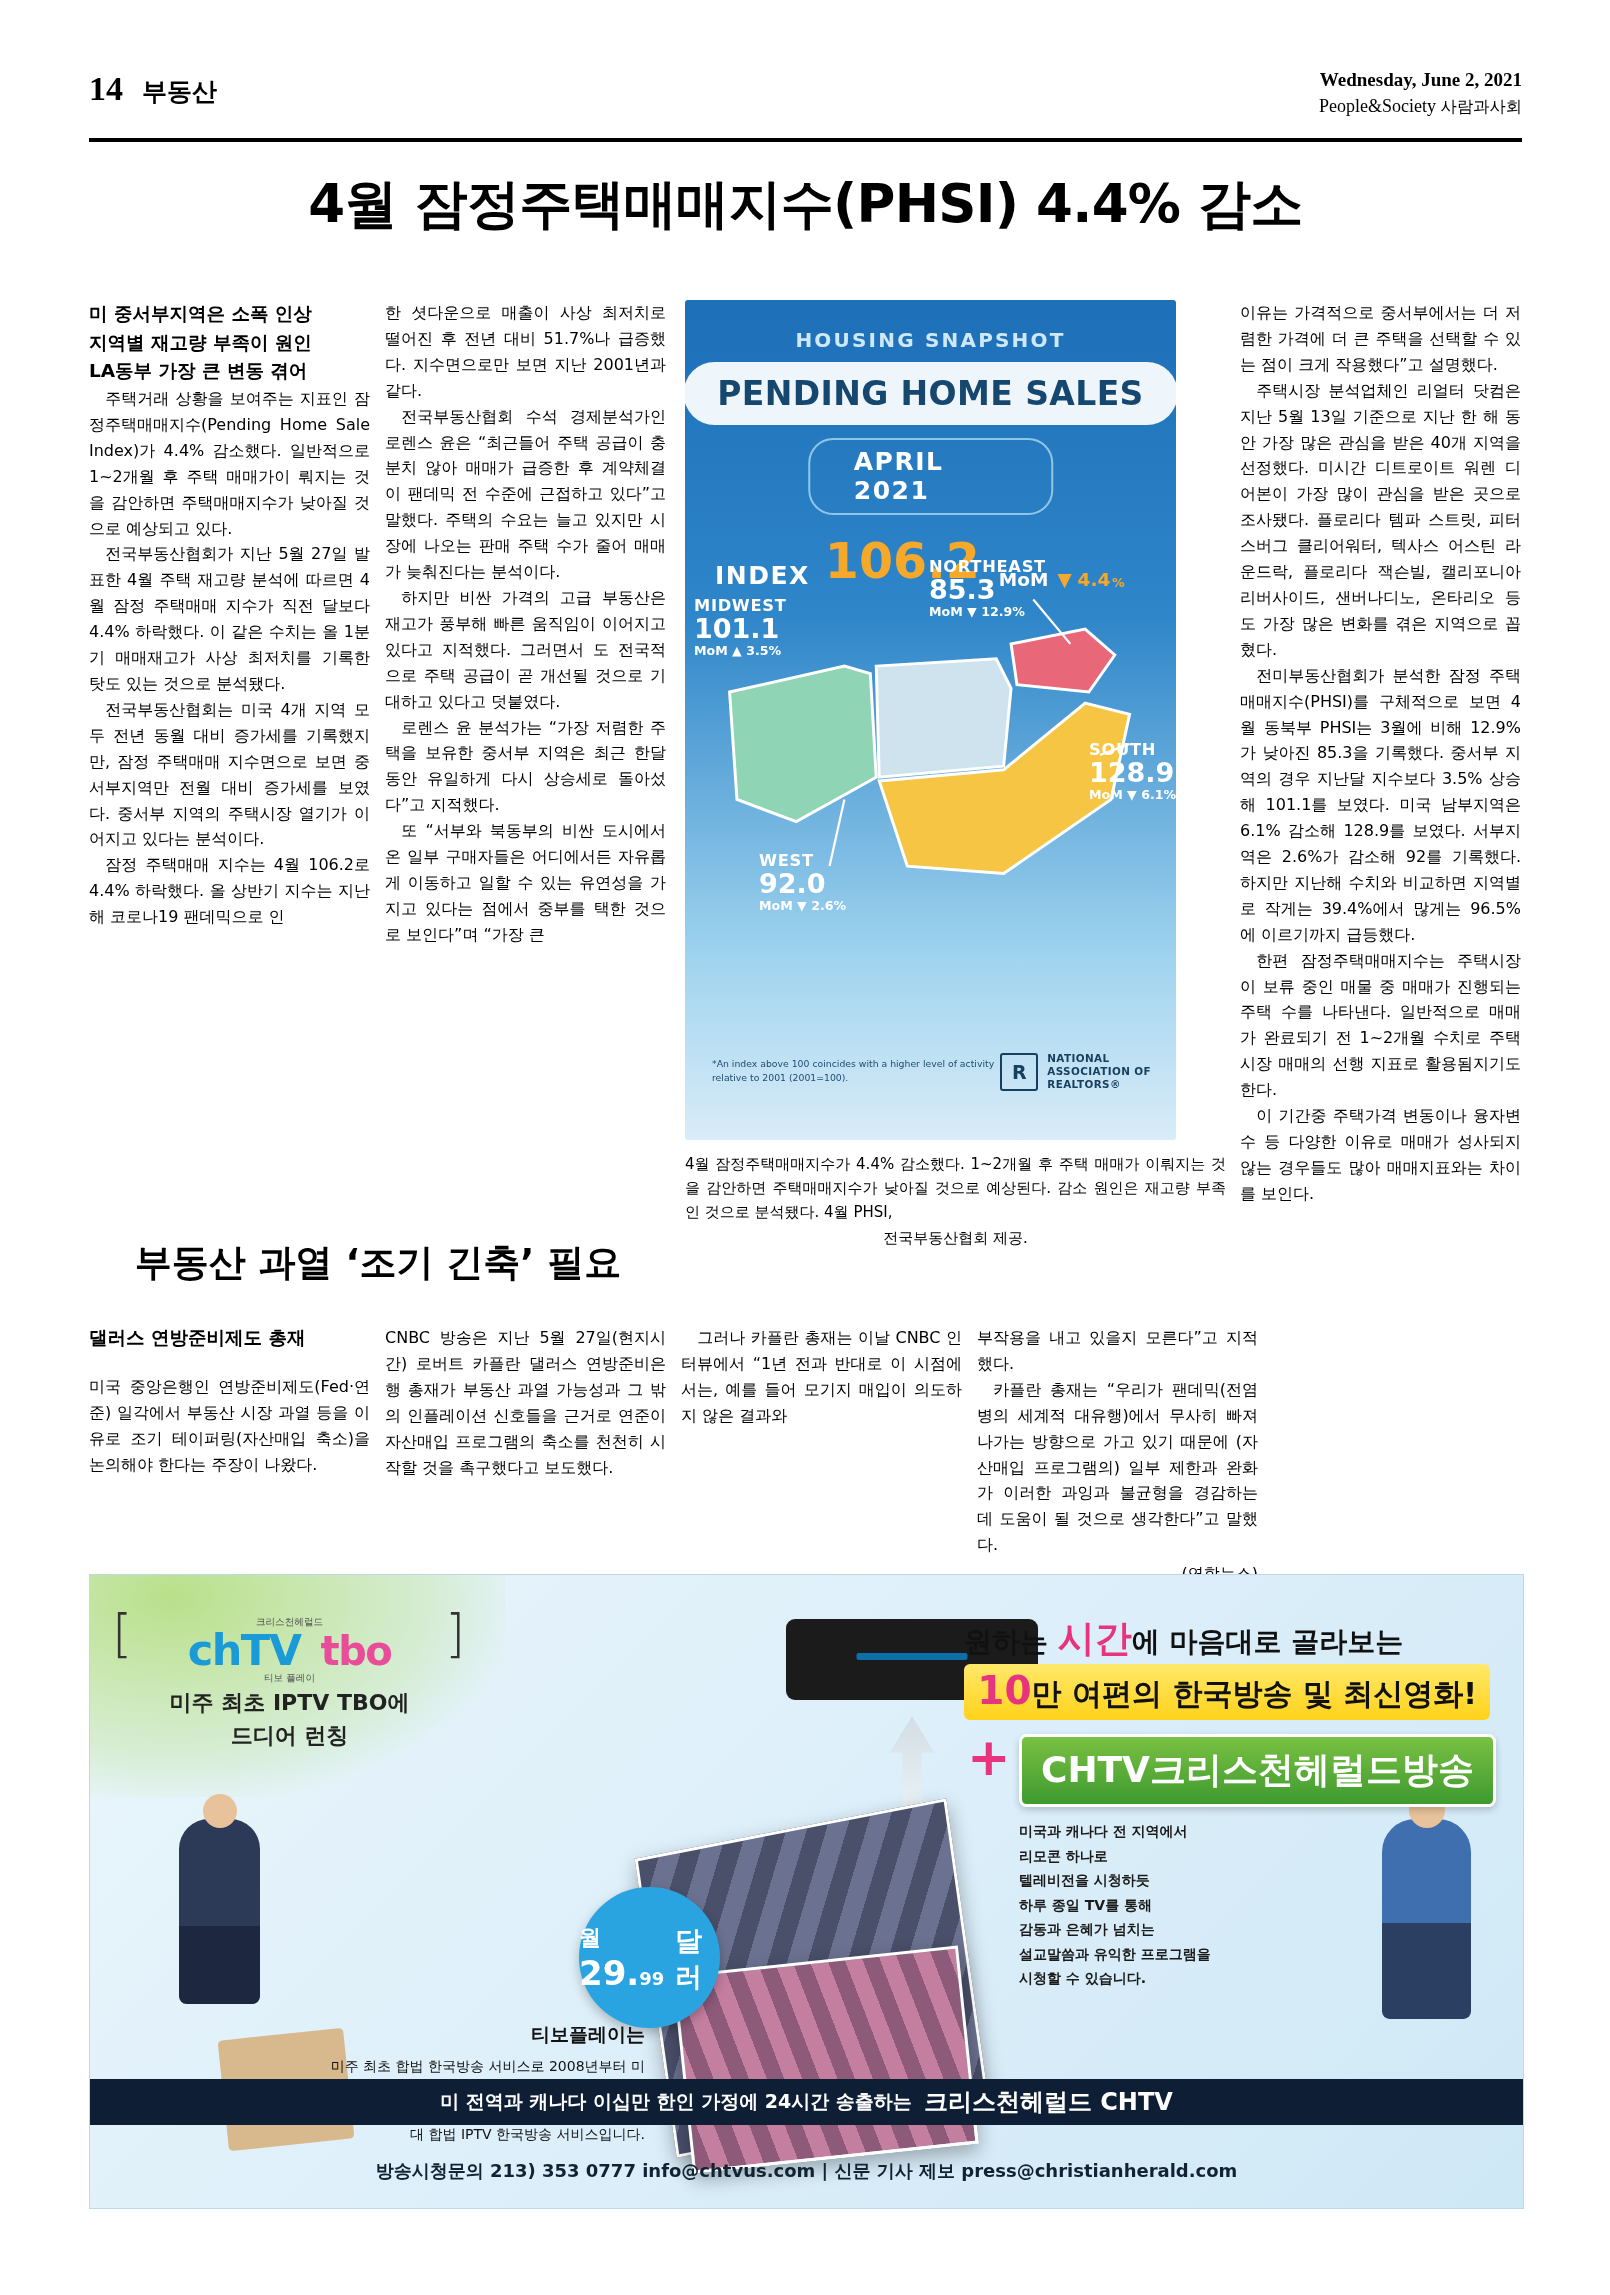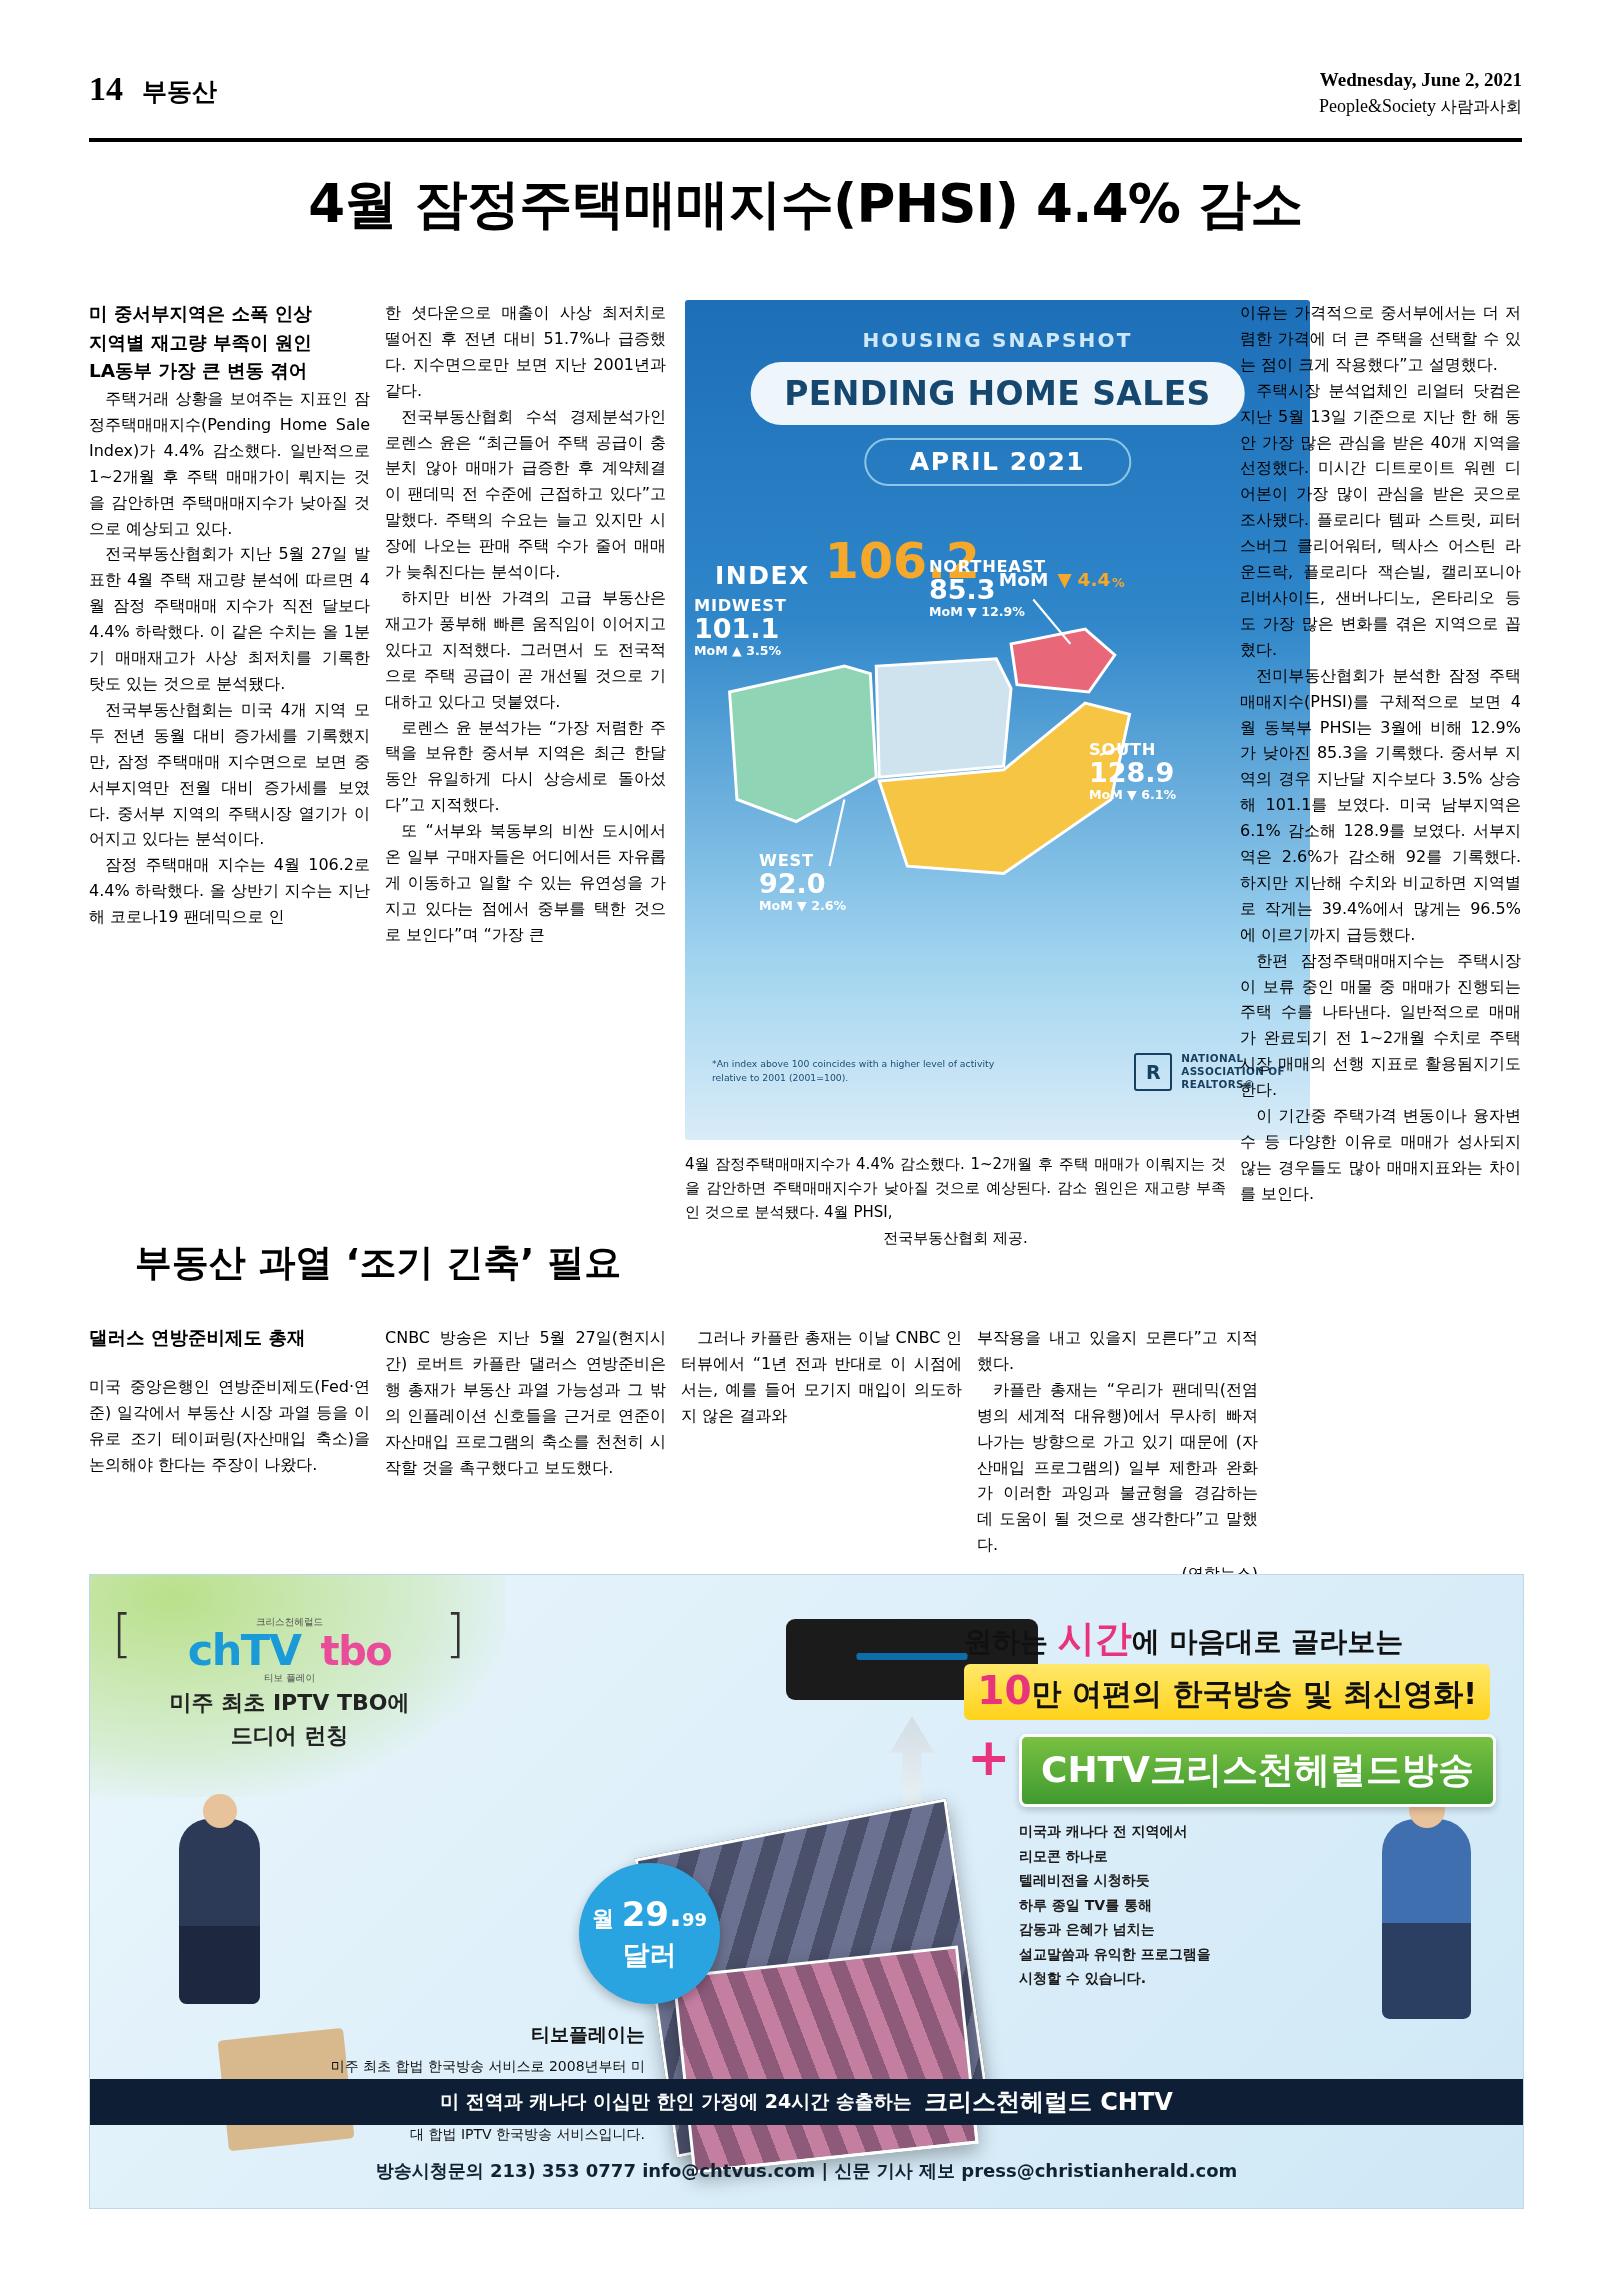--- a/index.html
+++ b/index.html
@@ -47,21 +47,21 @@
     font-weight:bold; font-size:18.5px; line-height:1.55; margin-bottom:16.3px;
     text-indent:0 !important;
   }
 
   #col1{left:89px; top:300px; width:281px;}
   #col2{left:385px; top:300px; width:281px;}
   #col4{left:1240px; top:300px; width:281px;}
 
   
   .graphic{
-    position:absolute; left:685px; top:300px; width:625px; height:840px;
+    position:absolute; left:685px; top:300px; width:491px; height:840px;
     background:linear-gradient(180deg,#1d6fb8 0%, #2f86c9 38%, #9fd3ef 78%, #d9ecf8 100%);
     border-radius:3px; overflow:hidden;
     font-family:"DejaVu Sans", sans-serif;
   }
   .g-title{
     position:absolute; top:28px; left:0; width:100%; text-align:center;
     color:#cfe8f7; font-size:20px; letter-spacing:2.2px; font-weight:bold;
   }
   .g-pill{
     position:absolute; top:62px; left:50%; transform:translateX(-50%);
@@ -136,22 +136,22 @@
     position:absolute; left:44px; top:41px; width:311px; text-align:center;
   }
   .chtv{font-size:43px; font-weight:bold; color:#1a9ad6; letter-spacing:-1.5px; display:inline-block;}
   .tbo{font-size:40px; font-weight:bold; color:#e94d9a; letter-spacing:-1.5px; margin-left:16.3px; display:inline-block;}
   .ad-bracket{position:absolute; font-size:52px; color:#333; font-weight:300;}
   .ad-sub1{
     position:absolute; left:44px; top:111px; width:311px; text-align:center;
     font-size:22px; font-weight:bold; color:#222; line-height:1.5;
   }
   .pc{
-    position:absolute; left:489px; top:288px; width:141px; height:141px; border-radius:50%;
-    background:#2aa4e0; color:#fff; display:flex; flex-direction:column; align-items:center; justify-content:center;
+    position:absolute; left:489px; top:312px; width:141px; height:141px; border-radius:50%;
+    background:#2aa4e0; color:#fff; display:flex; align-items:center; justify-content:center;
     box-shadow:0 4.4px 10.4px rgba(0,0,0,.25);
   }
   .pc .p1{font-size:22px; font-weight:bold;}
   .pc .p1 b{font-size:34px;}
   .pc .p2{font-size:27px; font-weight:bold; margin-top:3px;}
   .ad-box{
     position:absolute; left:696px; top:44px; width:252px; height:81px; background:#1b1b1b; border-radius:9px;
   }
   .ad-box:after{content:""; position:absolute; left:50%; top:34px; transform:translateX(-50%); width:111px; height:7.4px; background:#0c6fa8; border-radius:2.2px;}
   .arrow-up{

